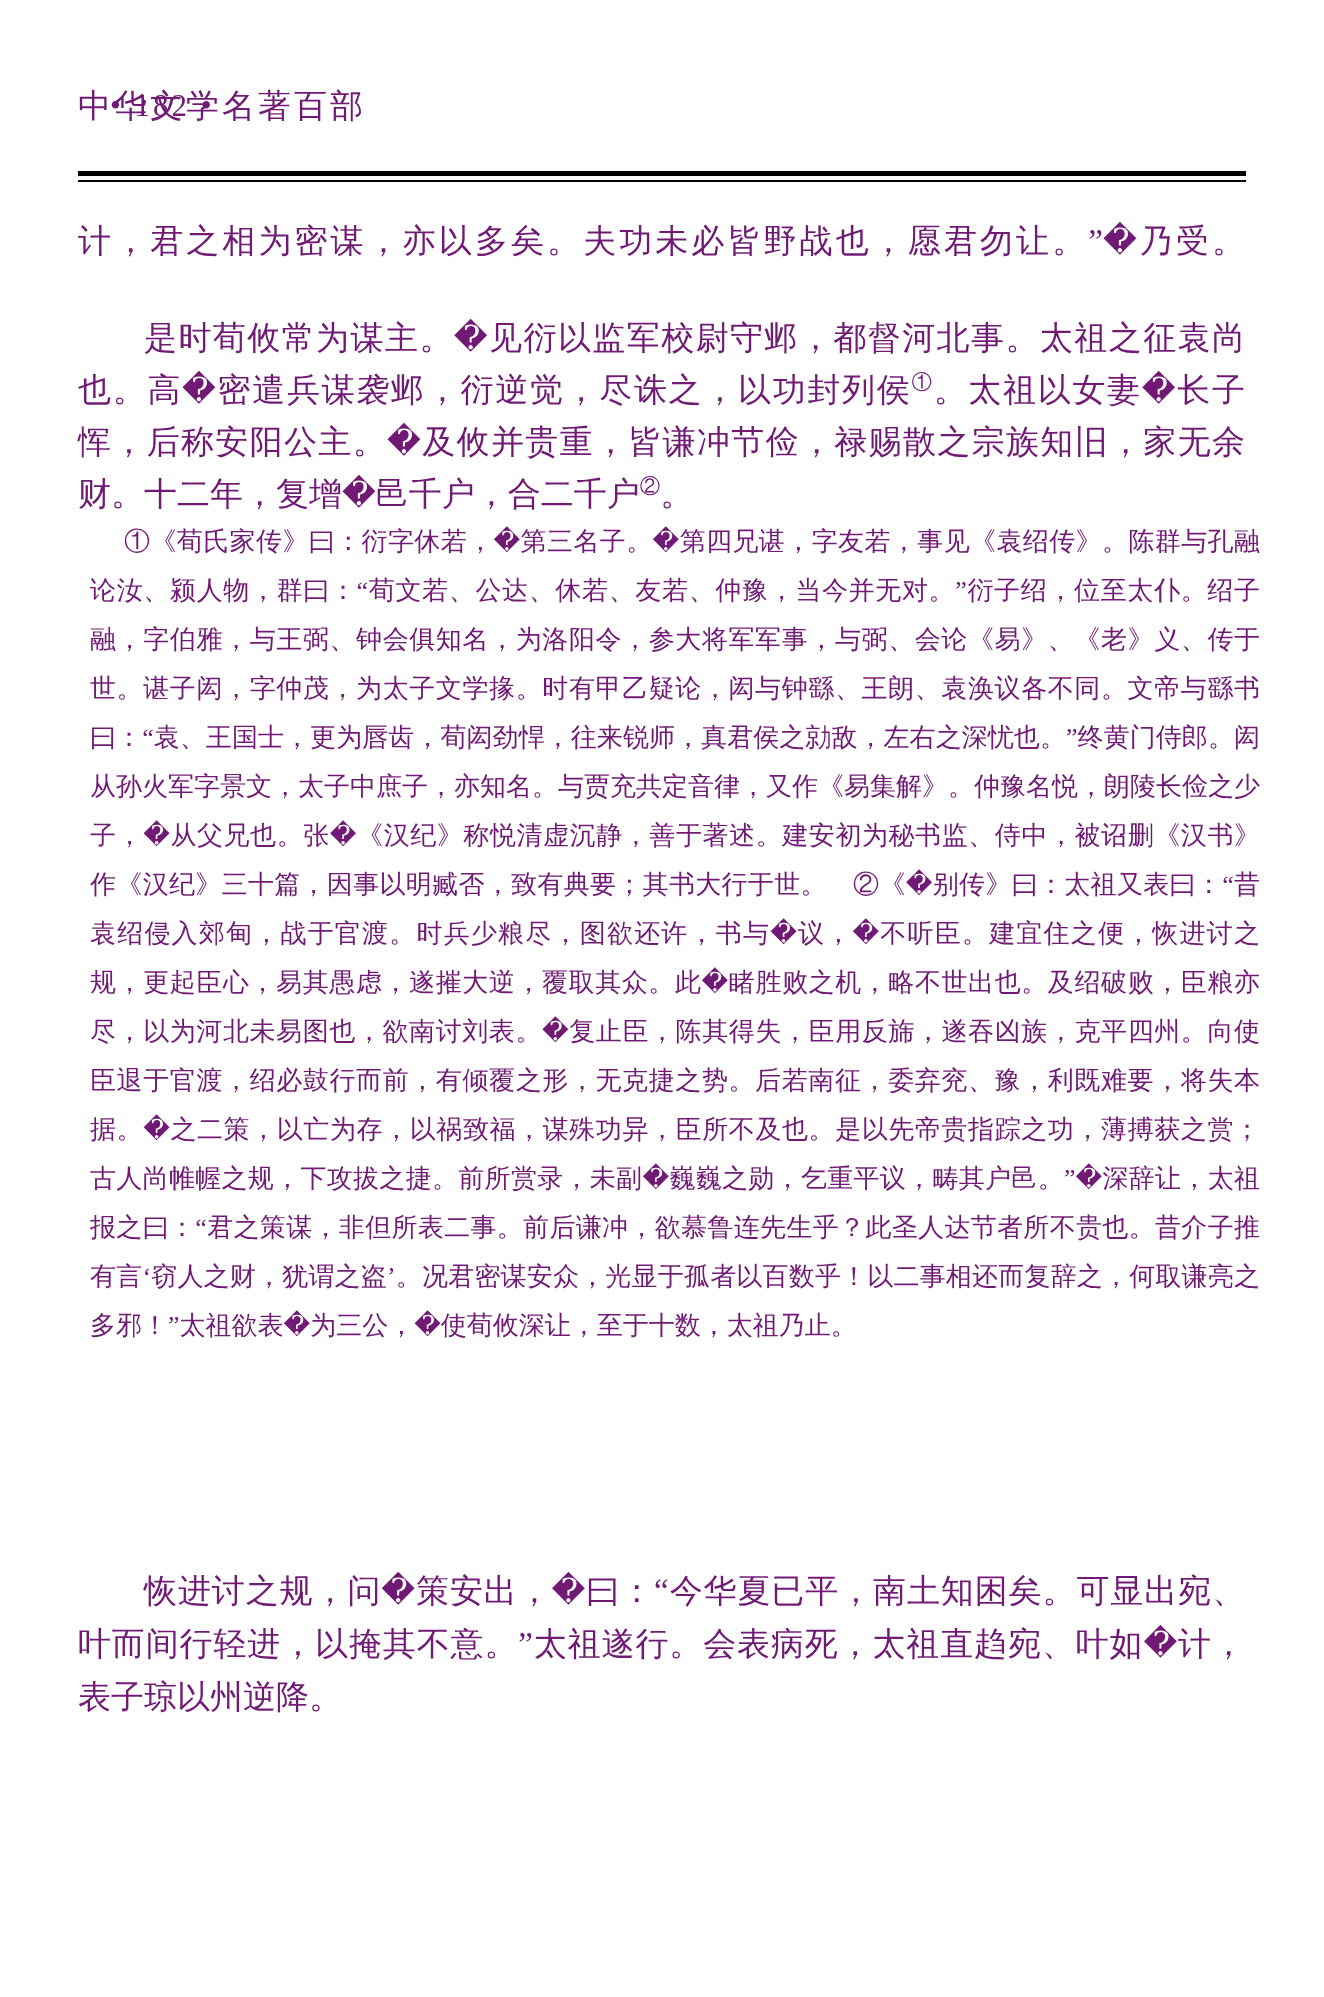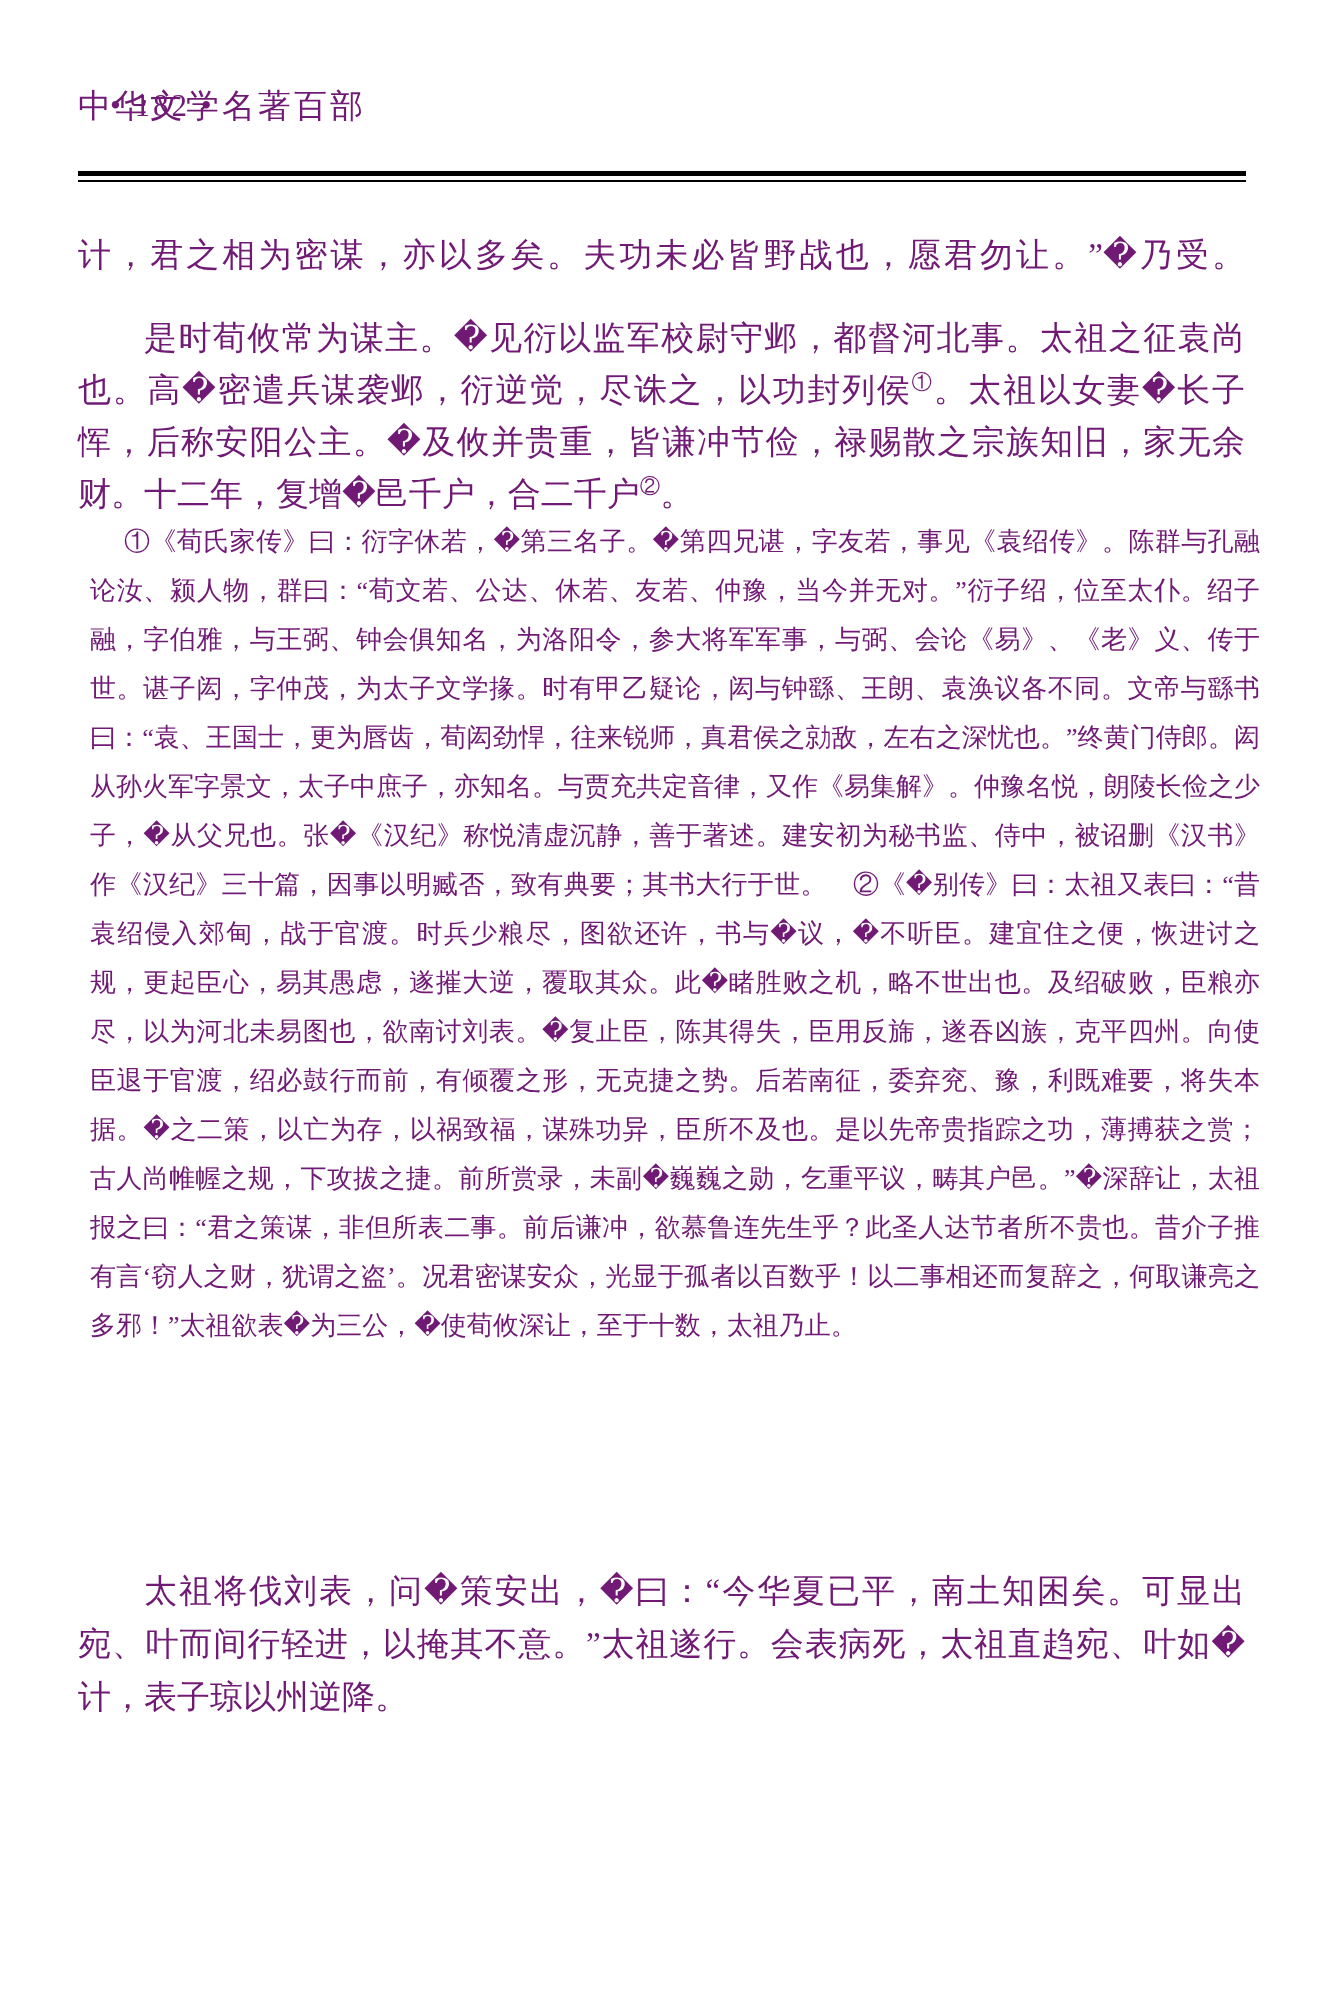--- a/index.html
+++ b/index.html
@@ -46,21 +46,21 @@
     position: absolute;
     left: 78px;
     width: 1167px;
     font-size: 33px;
     line-height: 52px;
     text-align: justify;
     text-justify: inter-character;
     margin: 0;
   }
   .para-cont {
-    top: 232px;
+    top: 218px;
     line-height: 46px;
     text-align-last: justify;
   }
   .para-xunyou {
     top: 312px;
     text-indent: 66px;
   }
   .annotations {
     position: absolute;
     left: 78px;
@@ -101,16 +101,16 @@
 
   <div class="rule-thick"></div>
   <div class="rule-thin"></div>
 
   <p class="bodytext para-cont">计，君之相为密谋，亦以多矣。夫功未必皆野战也，愿君勿让。”�乃受。</p>
 
   <p class="bodytext para-xunyou"><span>是时荀攸常为谋主。�见衍以监军校尉守邺，都督河北事。太祖之征袁尚也。高�密遣兵谋袭邺，衍逆觉，尽诛之，以功封列侯</span><sup class="fnote">①</sup><span>。太祖以女妻�长子恽，后称安阳公主。�及攸并贵重，皆谦冲节俭，禄赐散之宗族知旧，家无余财。十二年，复增�邑千户，合二千户</span><sup class="fnote">②</sup><span>。</span></p>
 
   <p class="annotations">①《荀氏家传》曰：衍字休若，�第三名子。�第四兄谌，字友若，事见《袁绍传》。陈群与孔融论汝、颍人物，群曰：“荀文若、公达、休若、友若、仲豫，当今并无对。”衍子绍，位至太仆。绍子融，字伯雅，与王弼、钟会俱知名，为洛阳令，参大将军军事，与弼、会论《易》、《老》义、传于世。谌子闳，字仲茂，为太子文学掾。时有甲乙疑论，闳与钟繇、王朗、袁涣议各不同。文帝与繇书曰：“袁、王国士，更为唇齿，荀闳劲悍，往来锐师，真君侯之勍敌，左右之深忧也。”终黄门侍郎。闳从孙火军字景文，太子中庶子，亦知名。与贾充共定音律，又作《易集解》。仲豫名悦，朗陵长俭之少子，�从父兄也。张�《汉纪》称悦清虚沉静，善于著述。建安初为秘书监、侍中，被诏删《汉书》作《汉纪》三十篇，因事以明臧否，致有典要；其书大行于世。　②《�别传》曰：太祖又表曰：“昔袁绍侵入郊甸，战于官渡。时兵少粮尽，图欲还许，书与�议，�不听臣。建宜住之便，恢进讨之规，更起臣心，易其愚虑，遂摧大逆，覆取其众。此�睹胜败之机，略不世出也。及绍破败，臣粮亦尽，以为河北未易图也，欲南讨刘表。�复止臣，陈其得失，臣用反旆，遂吞凶族，克平四州。向使臣退于官渡，绍必鼓行而前，有倾覆之形，无克捷之势。后若南征，委弃兖、豫，利既难要，将失本据。�之二策，以亡为存，以祸致福，谋殊功异，臣所不及也。是以先帝贵指踪之功，薄搏获之赏；古人尚帷幄之规，下攻拔之捷。前所赏录，未副�巍巍之勋，乞重平议，畴其户邑。”�深辞让，太祖报之曰：“君之策谋，非但所表二事。前后谦冲，欲慕鲁连先生乎？此圣人达节者所不贵也。昔介子推有言‘窃人之财，犹谓之盗’。况君密谋安众，光显于孤者以百数乎！以二事相还而复辞之，何取谦亮之多邪！”太祖欲表�为三公，�使荀攸深让，至于十数，太祖乃止。</p>
 
-  <p class="bodytext para-liubiao">太祖将伐刘表，问�策安出，�曰：“今华夏已平，南土知困矣。可显出宛、叶而间行轻进，以掩其不意。”太祖遂行。会表病死，太祖直趋宛、叶如�计，表子琼以州逆降。</p>
+  <p class="bodytext para-liubiao">恢进讨之规，问�策安出，�曰：“今华夏已平，南土知困矣。可显出宛、叶而间行轻进，以掩其不意。”太祖遂行。会表病死，太祖直趋宛、叶如�计，表子琼以州逆降。</p>
 
 
 </div>
 
 </body></html>

